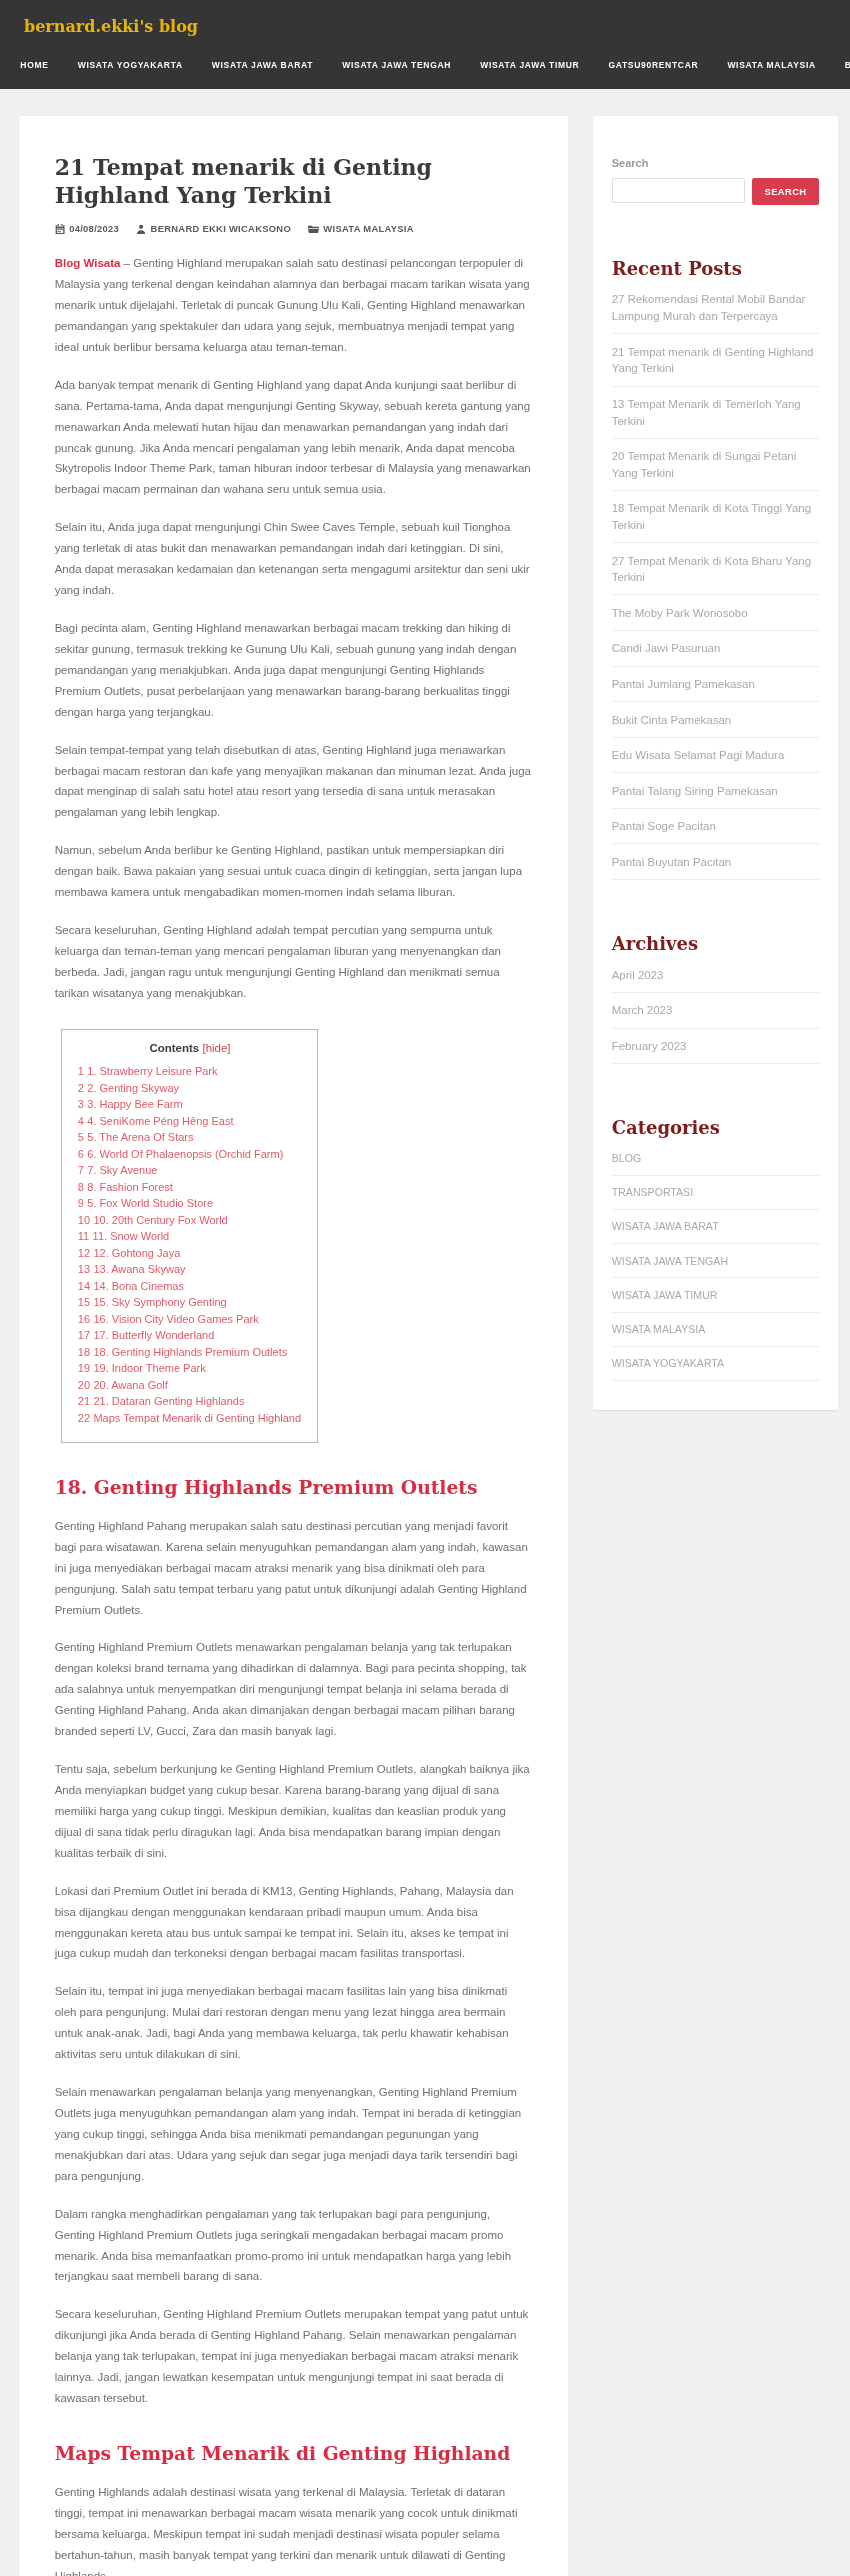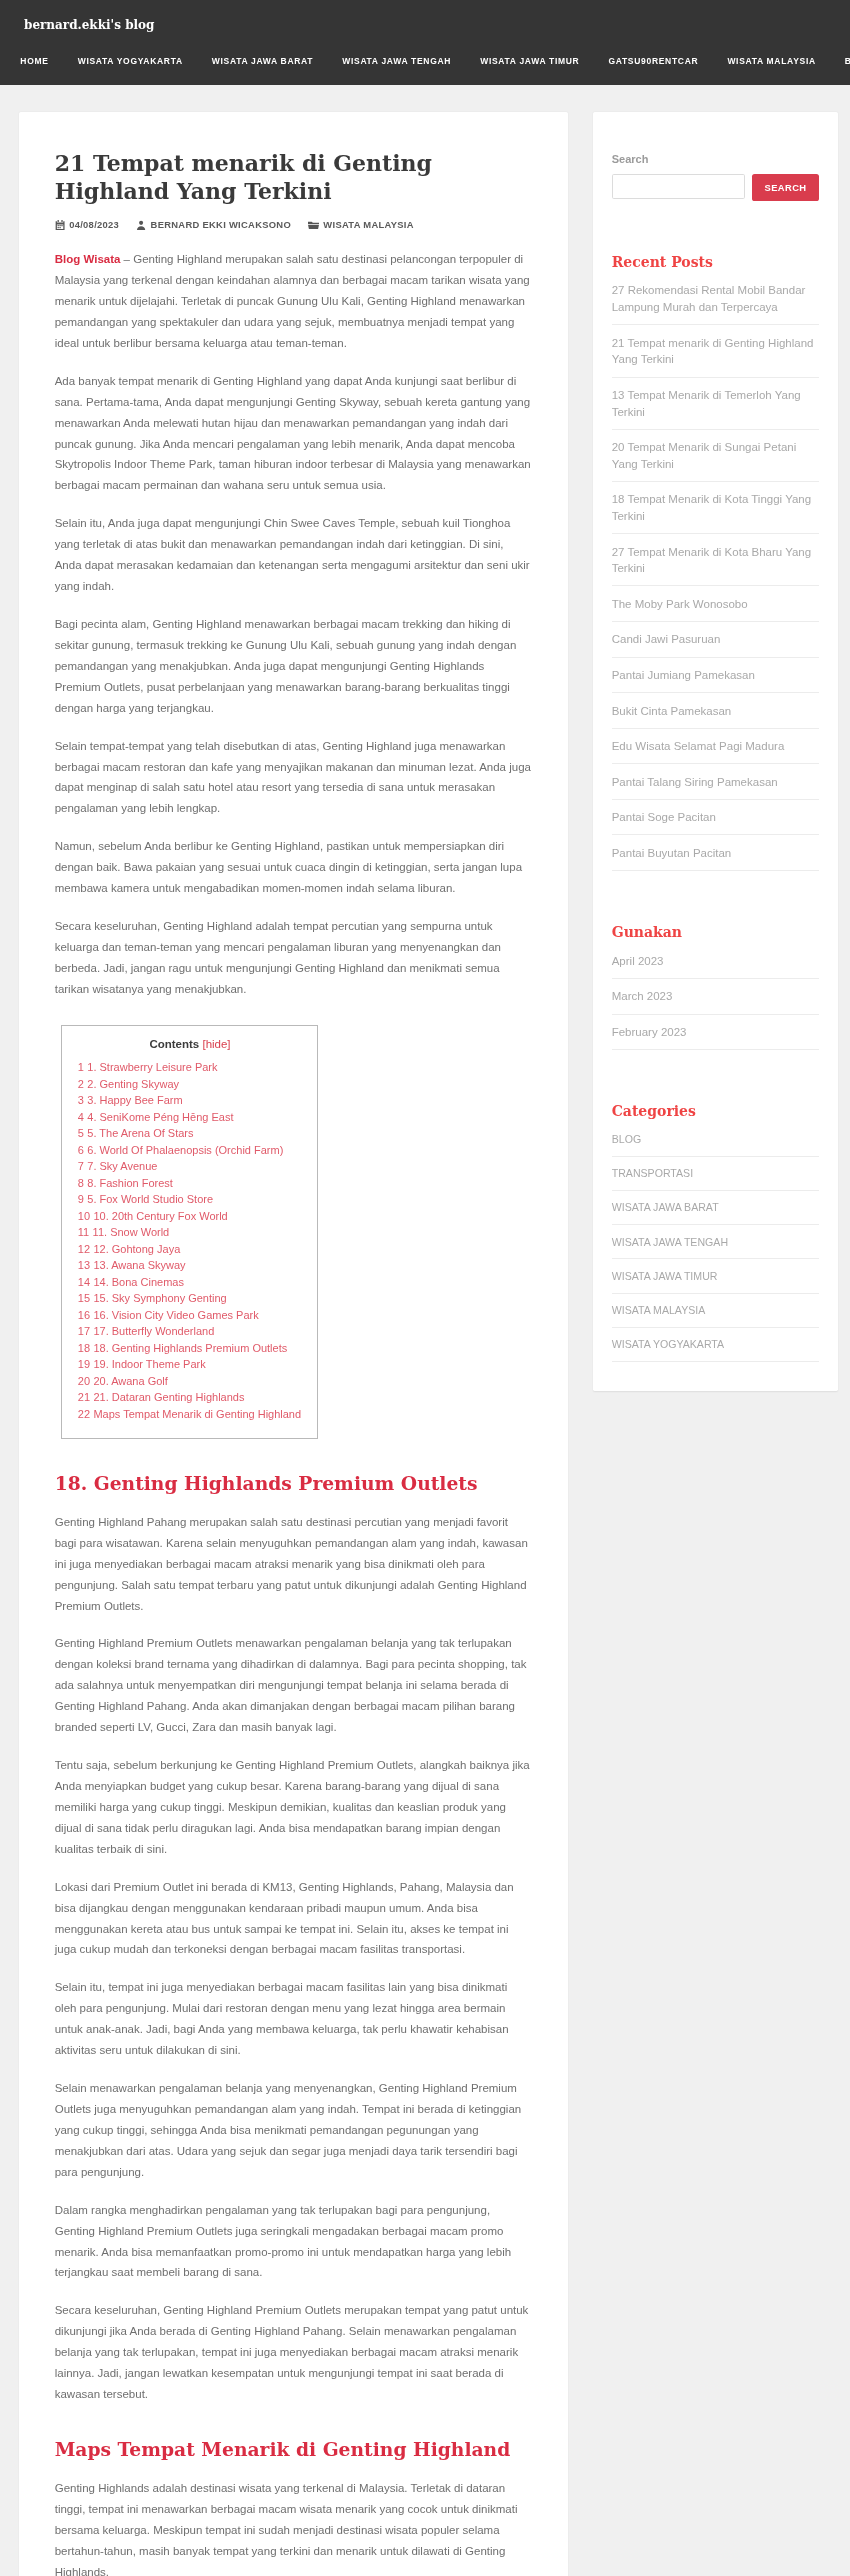--- a/index.html
+++ b/index.html
@@ -7,21 +7,21 @@
   body {
     height:2576px; overflow:hidden;
     background:#f0f0f0;
     font-family:"Liberation Sans", sans-serif;
     -webkit-font-smoothing:antialiased;
   }
   
   .site-header { background:#353535; padding:17px 0 0 0; }
   .site-title {
     font-family:"DejaVu Serif", serif; font-weight:700;
-    color:#ffffff; font-size:12px; padding:0 0 12px 24px; display:inline-block;
+    color:#eab308; font-size:16px; padding:0 0 12px 24px; display:inline-block;
     text-decoration:none; cursor:pointer;
   }
   .main-nav {
     display:flex; justify-content:center; gap:29px;
     padding:12px 8.5px 18.7px 51px;
   }
   .nav-item {
     color:#ffffff; font-size:8.5px; letter-spacing:0.7px; font-weight:700;
     text-transform:uppercase; text-decoration:none; cursor:pointer; white-space:nowrap;
   }
@@ -65,21 +65,21 @@
     padding:0 6.8px; font-size:11px; color:#555; background:#fff; min-width:0;
   }
   .search-button {
     background:#d93c4d; color:#fff; border:none; border-radius:2.6px;
     font-size:9.4px; font-weight:700; letter-spacing:0.4px; padding:0 12.8px; height:27px; cursor:pointer;
   }
   .widget { margin-top:53px; }
   .widget.first { margin-top:16px; }
   .widget-title {
     font-family:"DejaVu Serif", serif; font-weight:700;
-    font-size:14px; color:#ef4444; margin-bottom:3.4px;
+    font-size:18px; color:#7f1d1d; margin-bottom:3.4px;
   }
   .widget-list { list-style:none; }
   .widget-item {
     font-size:11.5px; color:#a9a9a9; padding:9.4px 0 8.5px 0;
     border-bottom:0.9px solid #ececec; line-height:1.45; cursor:pointer;
   }
   .widget-list.caps .widget-item { text-transform:uppercase; font-size:10.6px; }
 </style>
 </head>
 <body>
@@ -236,21 +236,21 @@
           <li class="widget-item">Pantai Jumiang Pamekasan</li>
           <li class="widget-item">Bukit Cinta Pamekasan</li>
           <li class="widget-item">Edu Wisata Selamat Pagi Madura</li>
           <li class="widget-item">Pantai Talang Siring Pamekasan</li>
           <li class="widget-item">Pantai Soge Pacitan</li>
           <li class="widget-item">Pantai Buyutan Pacitan</li>
         </ul>
     </div>
 
     <div class="widget">
-      <h3 class="widget-title">Gunakan</h3>
+      <h3 class="widget-title">Archives</h3>
       <ul class="widget-list">
 
       <li class="widget-item">April 2023</li>
           <li class="widget-item">March 2023</li>
           <li class="widget-item">February 2023</li>
         </ul>
     </div>
 
     <div class="widget">
       <h3 class="widget-title">Categories</h3>

